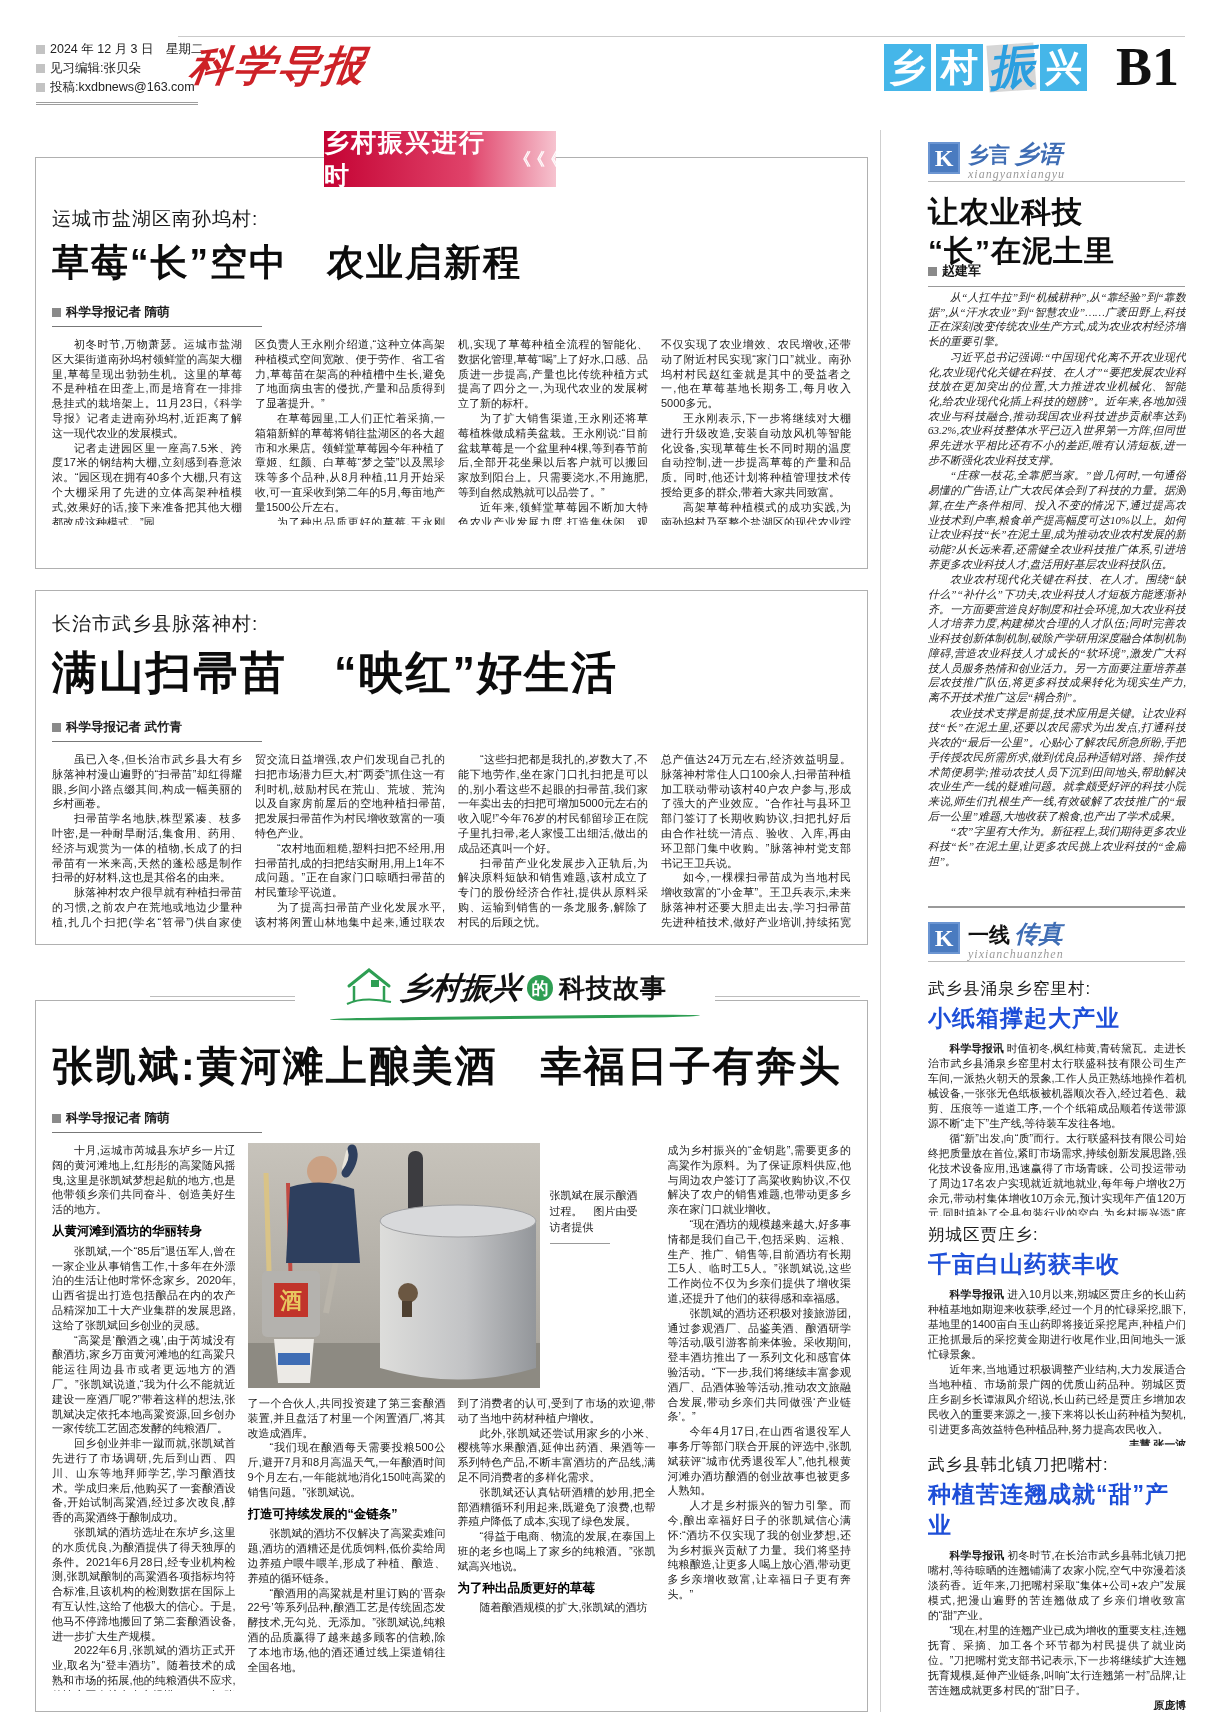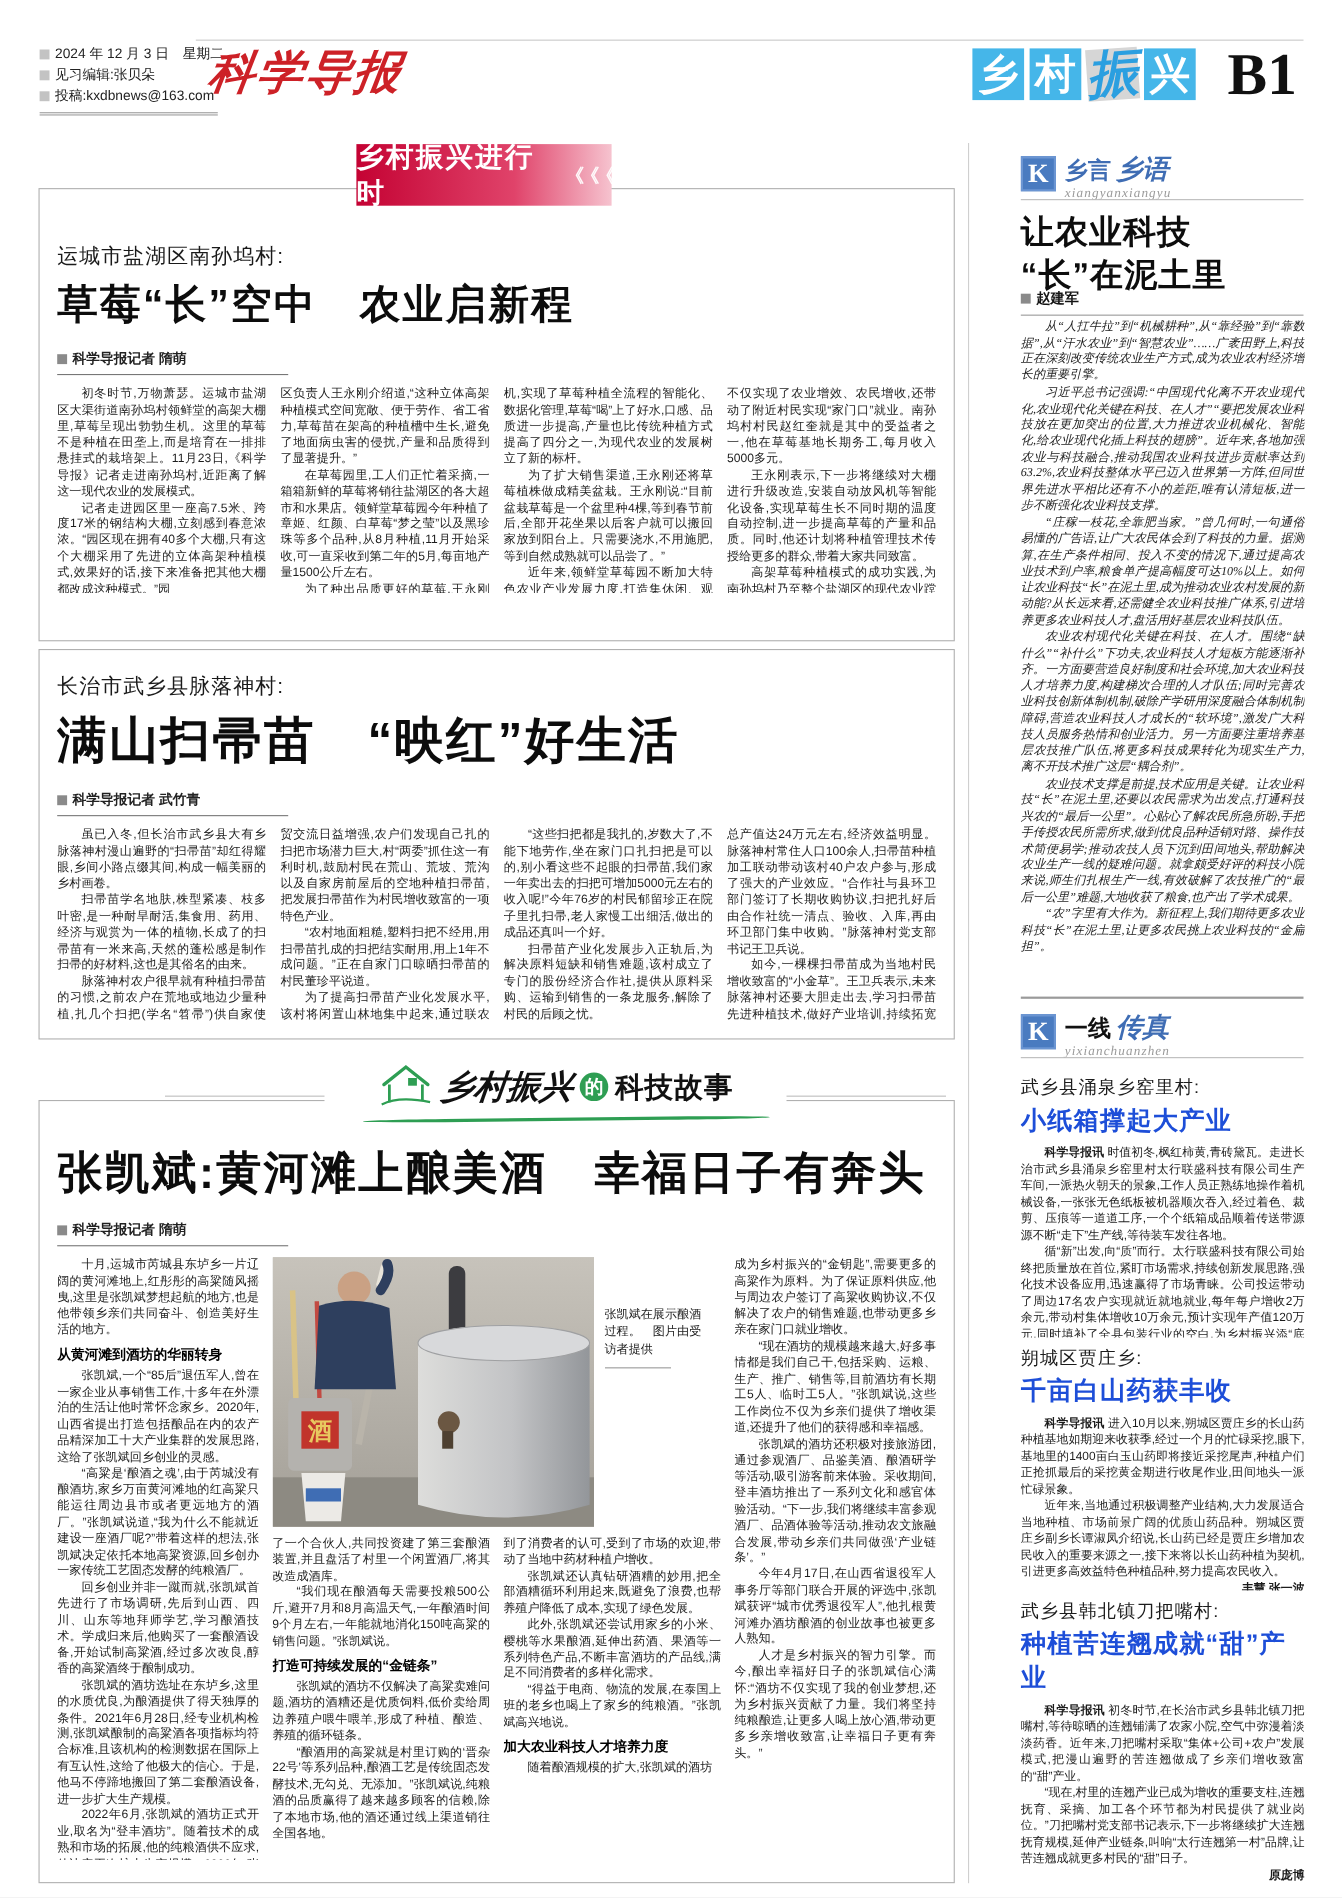--- a/index.html
+++ b/index.html
@@ -101,21 +101,21 @@
     <div class="tile">兴</div>
   </div>
   <div class="pageno">B1</div>
 
   <div class="vline"></div>
 
   <div class="banner">
     <span>乡村振兴进行时</span>
       <span class="chev">《《《</span>
   </div>
-  <div class="abox" style="top:171px;height:412px;">
+  <div class="abox" style="top:157px;height:412px;">
     <div style="padding:48px 16px 12px;">
       <div class="kicker">运城市盐湖区南孙坞村:</div>
       <div class="headline" style="font-size:37px;margin-top:6px;">草莓“长”空中　农业启新程</div>
       <div class="byline"><span class="sq dark"></span><span>科学导报记者 隋萌</span></div>
       <div class="cols" style="height:188px;">
         <div class="col">
             <p class="para">初冬时节,万物萧瑟。运城市盐湖区大渠街道南孙坞村领鲜堂的高架大棚里,草莓呈现出勃勃生机。这里的草莓不是种植在田垄上,而是培育在一排排悬挂式的栽培架上。11月23日,《科学导报》记者走进南孙坞村,近距离了解这一现代农业的发展模式。</p>
             <p class="para">记者走进园区里一座高7.5米、跨度17米的钢结构大棚,立刻感到春意浓浓。“园区现在拥有40多个大棚,只有这个大棚采用了先进的立体高架种植模式,效果好的话,接下来准备把其他大棚都改成这种模式。”园</p>
           </div>
         <div class="col">
@@ -237,24 +237,24 @@
           <div class="midbot">
             <div class="a3c">
                 <p class="para ni">了一个合伙人,共同投资建了第三套酿酒装置,并且盘活了村里一个闲置酒厂,将其改造成酒库。</p>
                 <p class="para">“我们现在酿酒每天需要投粮500公斤,避开7月和8月高温天气,一年酿酒时间9个月左右,一年能就地消化150吨高粱的销售问题。”张凯斌说。</p>
                 <div class="subhead">打造可持续发展的“金链条”</div>
                 <p class="para">张凯斌的酒坊不仅解决了高粱卖难问题,酒坊的酒糟还是优质饲料,低价卖给周边养殖户喂牛喂羊,形成了种植、酿造、养殖的循环链条。</p>
                 <p class="para">“酿酒用的高粱就是村里订购的‘晋杂22号’等系列品种,酿酒工艺是传统固态发酵技术,无勾兑、无添加。”张凯斌说,纯粮酒的品质赢得了越来越多顾客的信赖,除了本地市场,他的酒还通过线上渠道销往全国各地。</p>
               </div>
             <div class="a3c">
                 <p class="para ni">到了消费者的认可,受到了市场的欢迎,带动了当地中药材种植户增收。</p>
+                <p class="para">此外,张凯斌还尝试用家乡的小米、樱桃等水果酿酒,延伸出药酒、果酒等一系列特色产品,不断丰富酒坊的产品线,满足不同消费者的多样化需求。</p>
                 <p class="para">张凯斌还认真钻研酒糟的妙用,把全部酒糟循环利用起来,既避免了浪费,也帮养殖户降低了成本,实现了绿色发展。</p>
-                <p class="para">此外,张凯斌还尝试用家乡的小米、樱桃等水果酿酒,延伸出药酒、果酒等一系列特色产品,不断丰富酒坊的产品线,满足不同消费者的多样化需求。</p>
                 <p class="para">“得益于电商、物流的发展,在泰国上班的老乡也喝上了家乡的纯粮酒。”张凯斌高兴地说。</p>
-                <div class="subhead">加大农业科技人才培养力度</div>
+                <div class="subhead">为了种出品质更好的草莓</div>
                 <p class="para">随着酿酒规模的扩大,张凯斌的酒坊</p>
               </div>
           </div>
         </div>
         <div class="a3c a3-c4">
             <p class="para ni">成为乡村振兴的“金钥匙”,需要更多的高粱作为原料。为了保证原料供应,他与周边农户签订了高粱收购协议,不仅解决了农户的销售难题,也带动更多乡亲在家门口就业增收。</p>
             <p class="para">“现在酒坊的规模越来越大,好多事情都是我们自己干,包括采购、运粮、生产、推广、销售等,目前酒坊有长期工5人、临时工5人。”张凯斌说,这些工作岗位不仅为乡亲们提供了增收渠道,还提升了他们的获得感和幸福感。</p>
             <p class="para">张凯斌的酒坊还积极对接旅游团,通过参观酒厂、品鉴美酒、酿酒研学等活动,吸引游客前来体验。采收期间,登丰酒坊推出了一系列文化和感官体验活动。“下一步,我们将继续丰富参观酒厂、品酒体验等活动,推动农文旅融合发展,带动乡亲们共同做强‘产业链条’。”</p>
             <p class="para">今年4月17日,在山西省退役军人事务厅等部门联合开展的评选中,张凯斌获评“城市优秀退役军人”,他扎根黄河滩办酒坊酿酒的创业故事也被更多人熟知。</p>
             <p class="para">人才是乡村振兴的智力引擎。而今,酿出幸福好日子的张凯斌信心满怀:“酒坊不仅实现了我的创业梦想,还为乡村振兴贡献了力量。我们将坚持纯粮酿造,让更多人喝上放心酒,带动更多乡亲增收致富,让幸福日子更有奔头。”</p>

